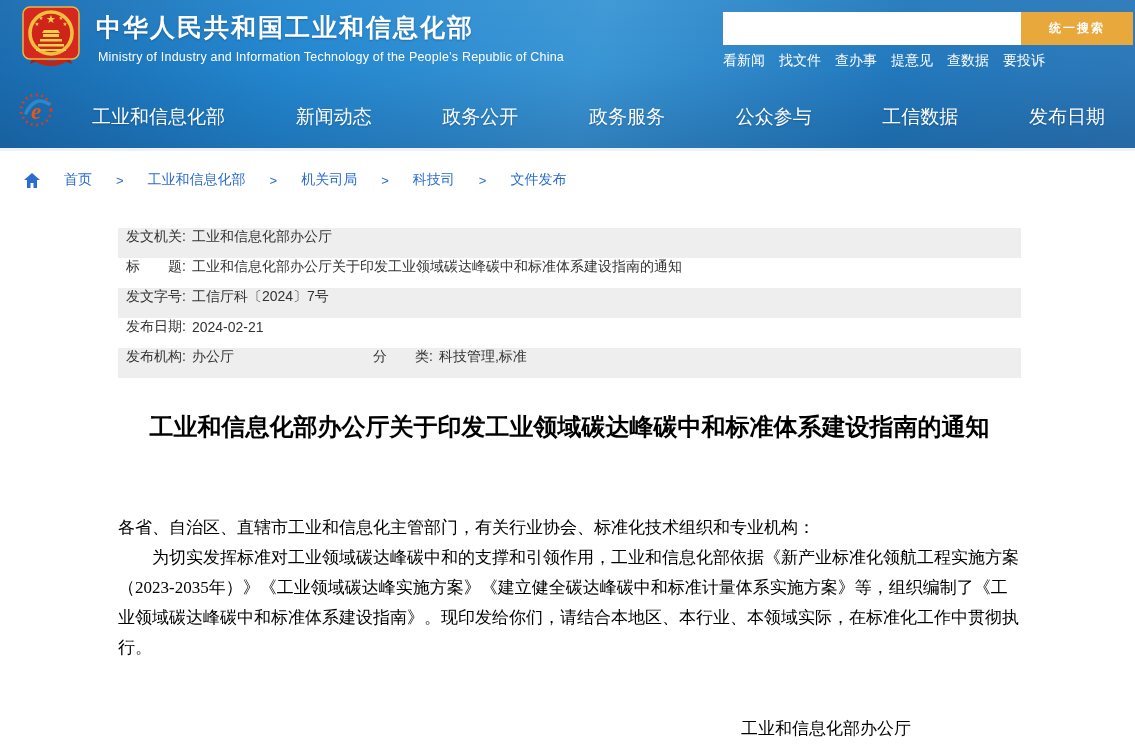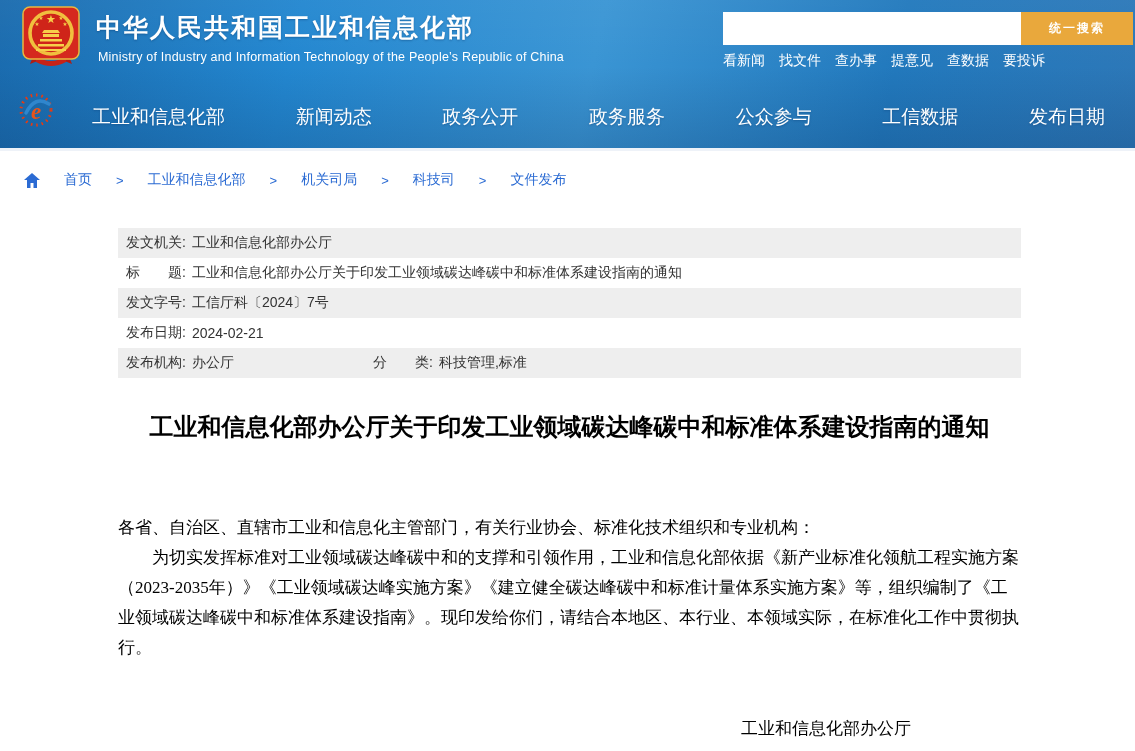--- a/index.html
+++ b/index.html
@@ -64,21 +64,21 @@
     padding: 20px 0 0 24px;
     font-size: 14px; color: #2b6bd3;
   }
   .breadcrumb .crumb { cursor: pointer; }
   .breadcrumb .sep { color: #2b6bd3; font-size: 13px; }
   .home-icon { width: 16px; height: 15px; display: inline-block; }
   
   .content { width: 903px; margin: 39px 0 0 118px; }
   .meta-table { width: 903px; }
   .meta-row {
-    display: flex; align-items: center;
+    display: flex; align-items: flex-start;
     min-height: 30px; padding-left: 8px;
     font-size: 14px; color: #333;
   }
   .meta-row.alt { background: #eeeeee; }
   .meta-label { white-space: pre; margin-right: 6px; }
   .meta-cell { display: flex; align-items: center; }
   .meta-cell.w1 { width: 247px; }
   .article-title {
     margin-top: 33px;
     text-align: center;

